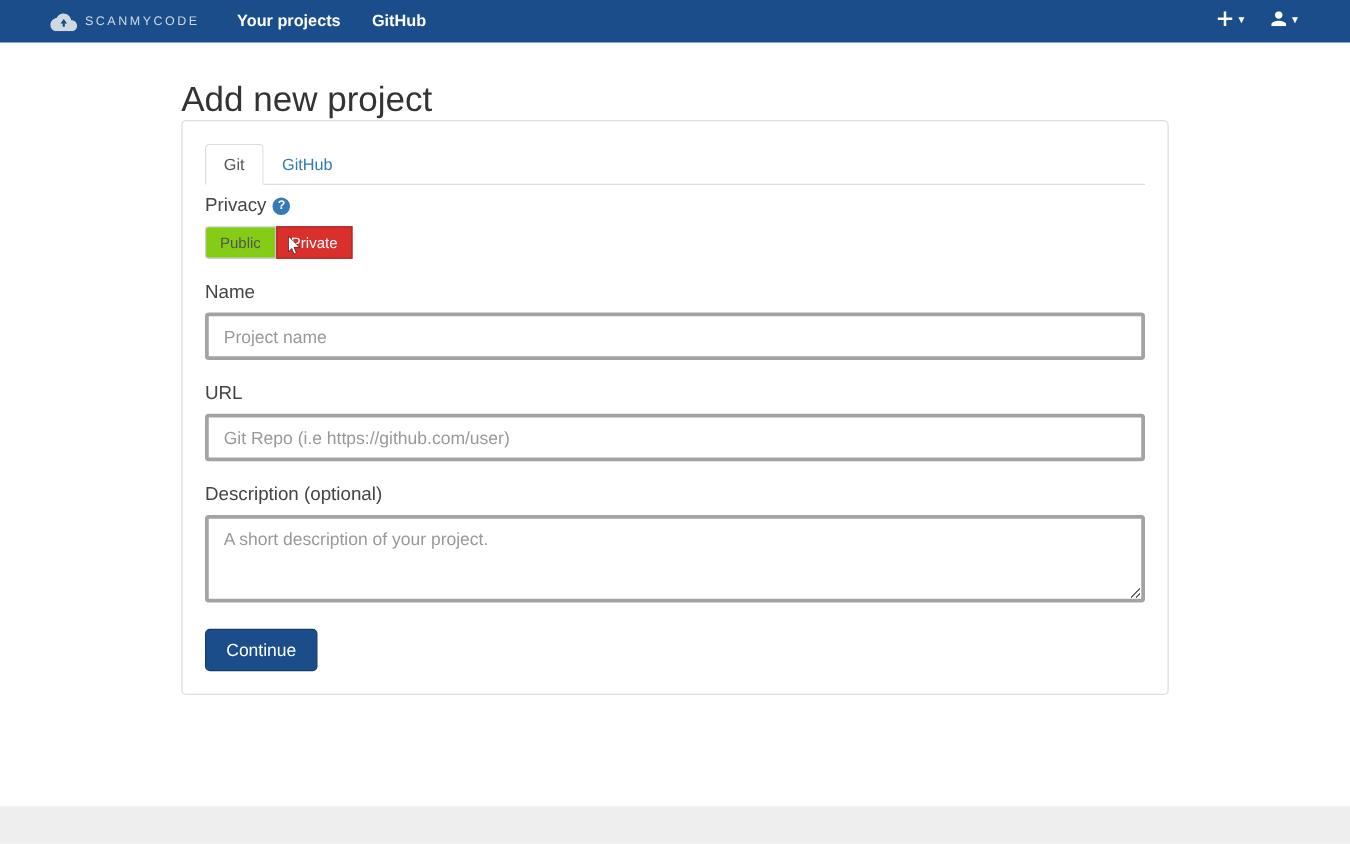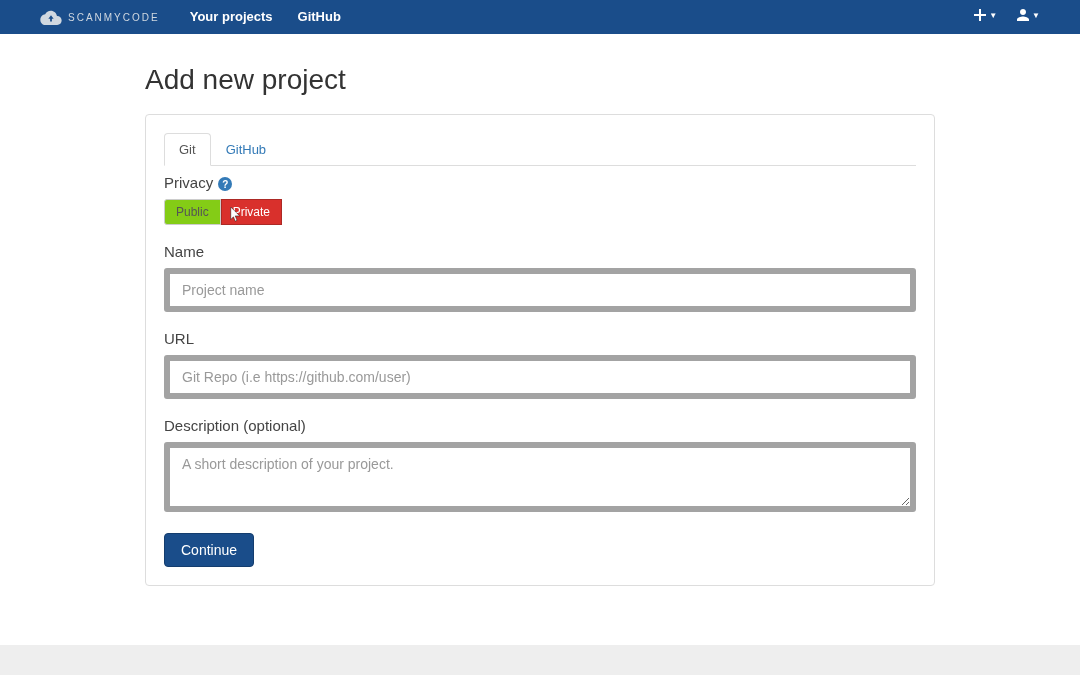--- a/index.html
+++ b/index.html
@@ -37,21 +37,20 @@
     .container {
       max-width: 830px;
       margin: 0 auto;
       padding: 30px 20px;
     }
     
     .page-title {
       font-size: 28px;
       font-weight: 400;
       color: #333;
-      margin-bottom: 18px;
     }
     
     .panel {
       border: 1px solid #ddd;
       border-radius: 4px;
       padding: 18px;
     }
     
     .tabs {
       border-bottom: 1px solid #ddd;
@@ -75,21 +74,21 @@
       background: #fff;
     }
     
     .form-section { margin-bottom: 18px; }
     .form-label {
       font-size: 15px;
       color: #444;
       font-weight: 400;
       margin-bottom: 8px;
       display: flex;
-      align-items: flex-end;
+      align-items: center;
       gap: 5px;
     }
     .help-icon {
       width: 14px;
       height: 14px;
       border-radius: 50%;
       background: #337ab7;
       color: #fff;
       font-size: 10px;
       display: inline-flex;
@@ -112,21 +111,21 @@
     .toggle-btn.active {
       background: #d9302c;
       border-color: #ac2925;
       color: #fff;
     }
     
     .form-input, .form-textarea {
       width: 100%;
       padding: 8px 12px;
       font-size: 14px;
-      border: 6px solid #a3a3a3;
+      border: 3px solid #a3a3a3;
       border-radius: 3px;
       color: #555;
     }
     .form-input::placeholder, .form-textarea::placeholder { color: #999; }
     .form-textarea { min-height: 70px; resize: both; font-family: inherit; }
     
     .btn-primary {
       background: #1a4d8a;
       color: #fff;
       border: 1px solid #143d6e;

